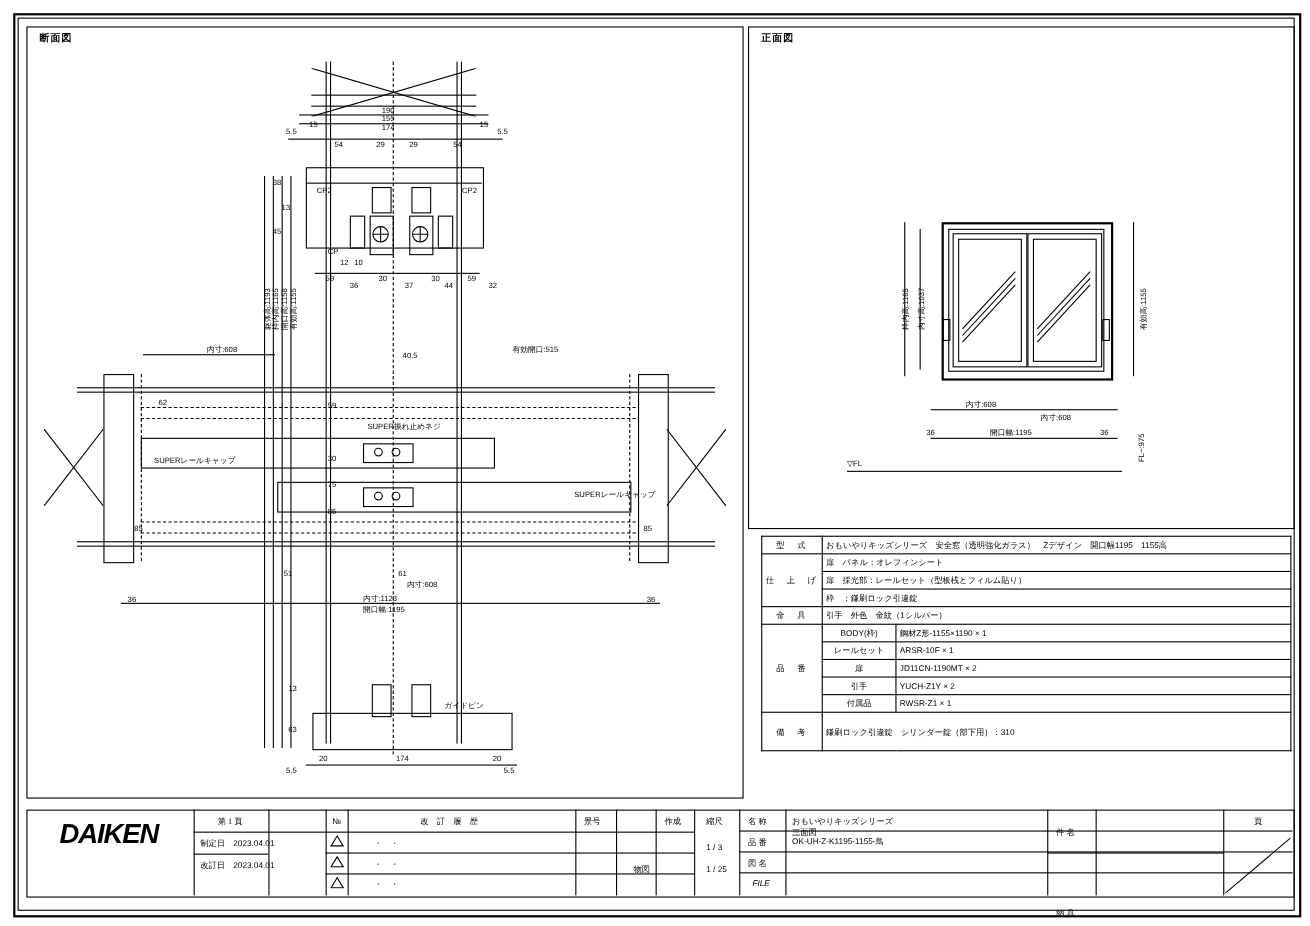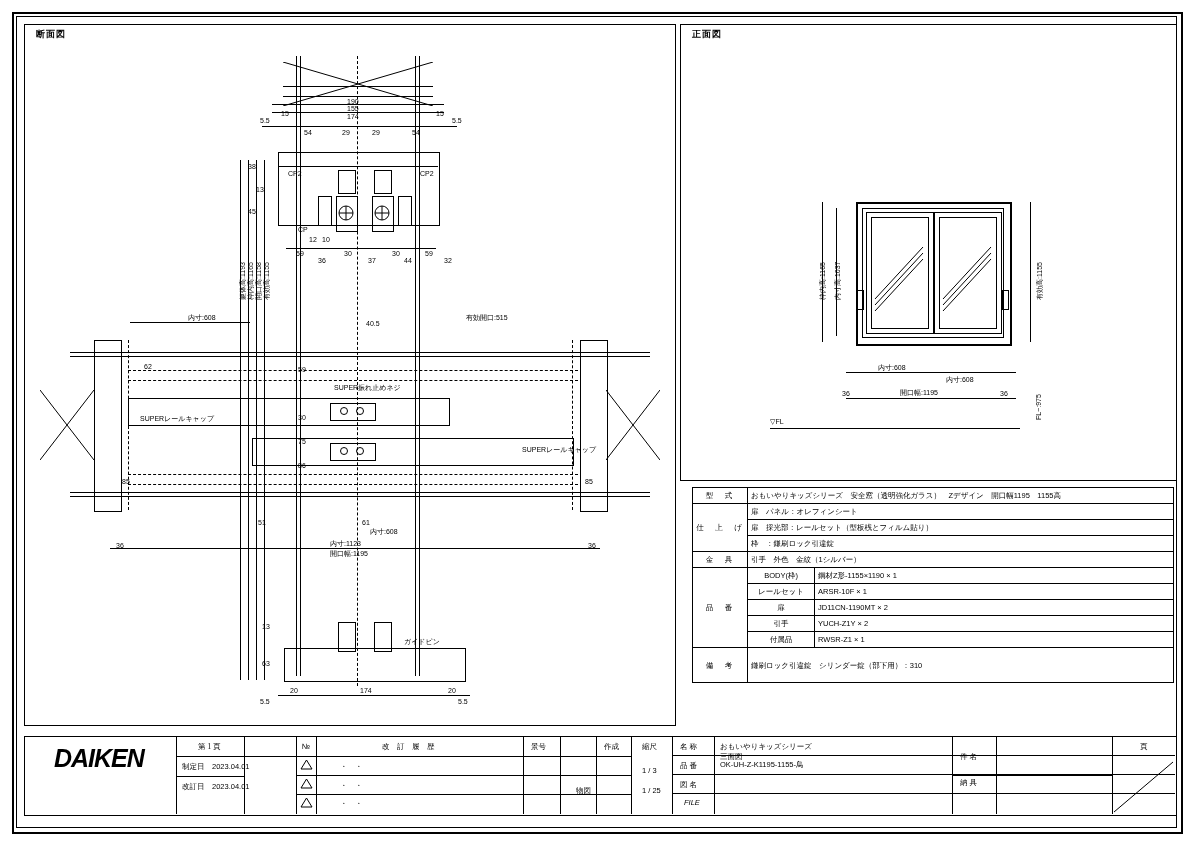--- a/index.html
+++ b/index.html
@@ -345,21 +345,21 @@
   <div class="tbtxt" style="left:720px;top:742px;">おもいやりキッズシリーズ</div>
   <div class="tbtxt" style="left:680px;top:761px;">品  番</div>
   <div class="tbtxt" style="left:720px;top:761px;"></div>
   <div class="tbtxt" style="left:680px;top:780px;">図  名</div>
   <div class="tbtxt" style="left:720px;top:752px;">三面図</div>
   <div class="tbtxt" style="left:684px;top:798px;font-style:italic;">FILE</div>
   <div class="tbtxt" style="left:720px;top:760px;">OK-UH-Z-K1195-1155-鳥</div>
 
   <div class="tbtxt" style="left:960px;top:752px;">件  名</div>
   <div class="tbtxt" style="left:1002px;top:752px;"></div>
-  <div class="tbtxt" style="left:960px;top:778px;">納  具</div>
+  <div class="tbtxt" style="left:960px;top:826px;">納  具</div>
   <div class="tbtxt" style="left:1002px;top:790px;"></div>
 
   <div class="tbtxt" style="left:1140px;top:742px;">頁</div>
   <svg style="position:absolute;left:1112px;top:760px;width:63px;height:54px;">
     <line x1="2" y1="52" x2="61" y2="2" stroke="#000"></line>
   </svg>
 
 </div>
 
 </body></html>

